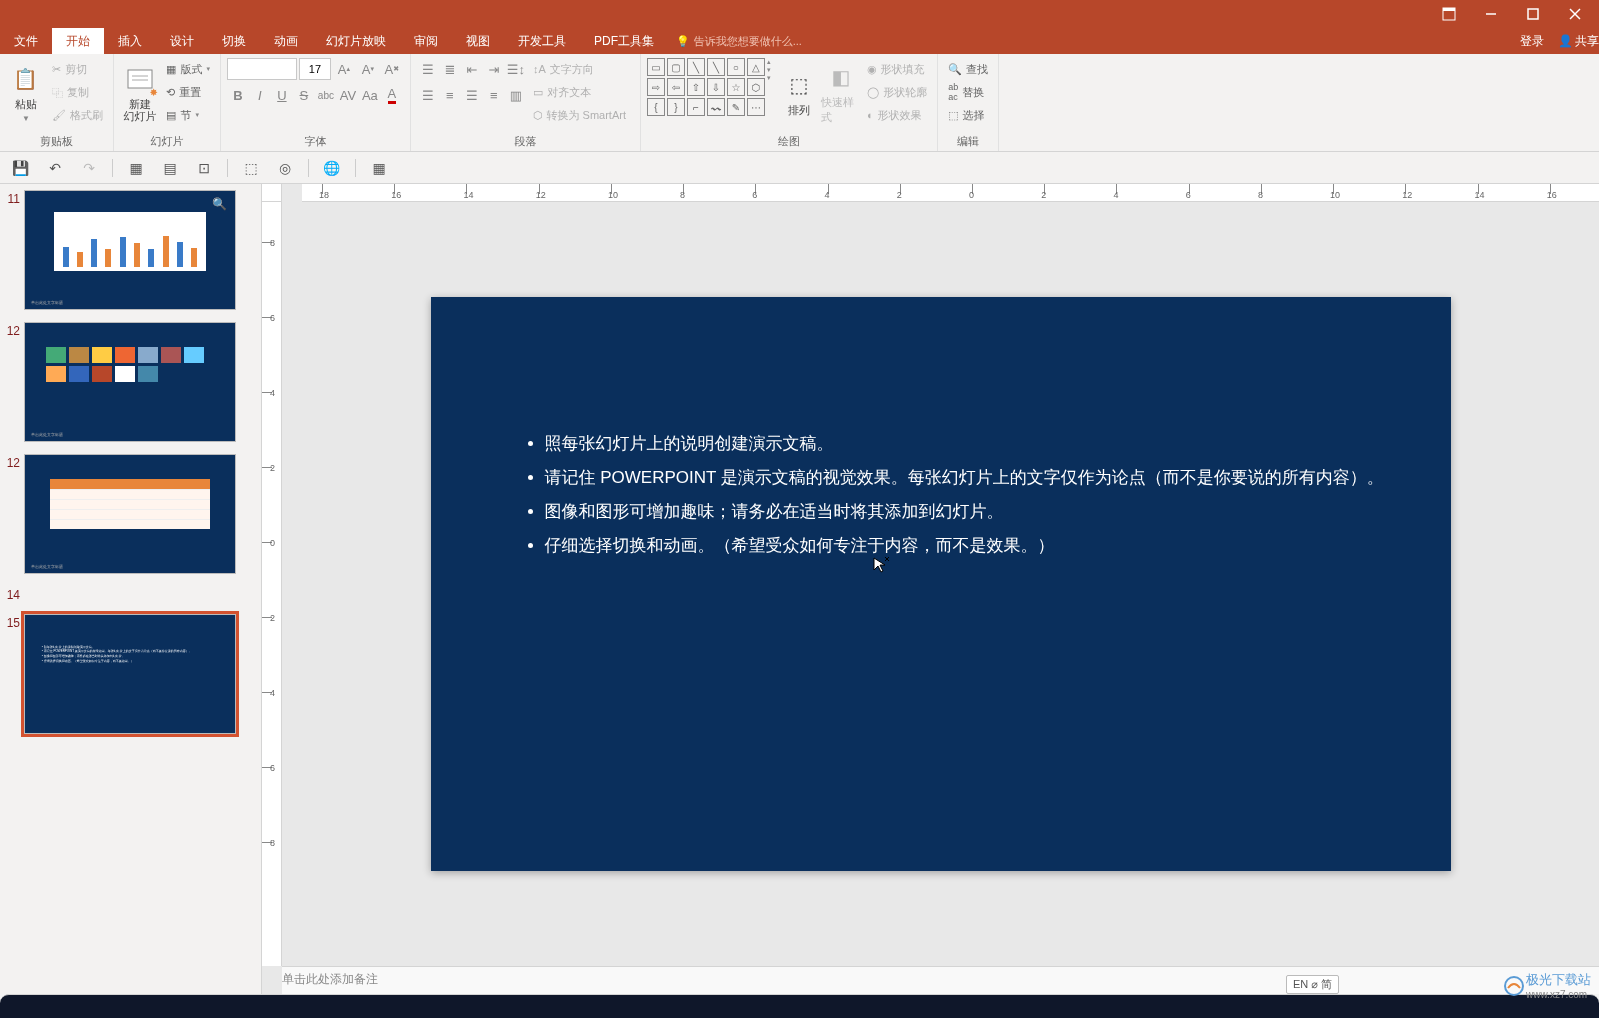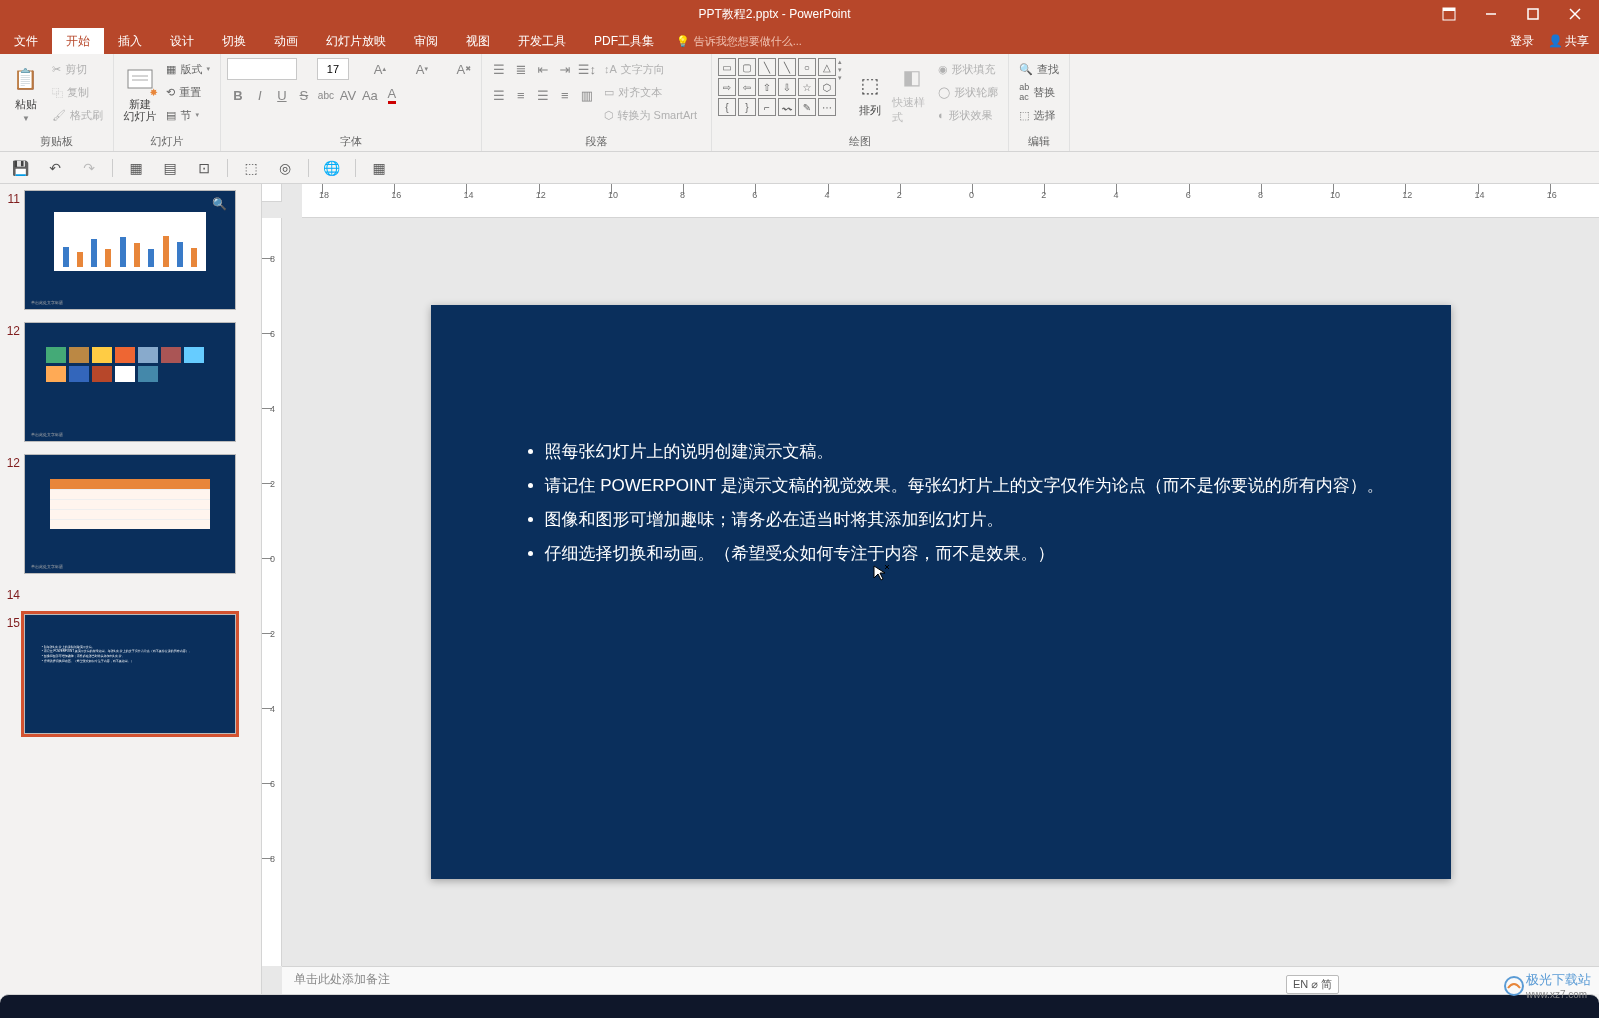--- a/index.html
+++ b/index.html
@@ -10,21 +10,21 @@
 .titlebar .center { flex: 1; text-align: center; }
 .titlebar .controls { display: flex; align-items: center; gap: 2px; padding-right: 4px; }
 .titlebar .wc { width: 40px; height: 28px; display: flex; align-items: center; justify-content: center; cursor: pointer; }
 
 
 .menubar { background: #b7472a; height: 26px; display: flex; align-items: stretch; color: #fff; font-size: 12px; }
 .menubar .tab { padding: 0 14px; display: flex; align-items: center; cursor: pointer; }
 .menubar .tab.active { background: #ffffff; color: #b7472a; }
 .menubar .tab.file { color: #fff; }
 .menubar .tell { color: #f0c0b0; font-size: 11px; display: flex; align-items: center; gap: 4px; margin-left: 8px; }
-.menubar .right { margin-left: auto; display: flex; align-items: center; gap: 14px; padding-right: 10px; }
+.menubar .right { margin-left: auto; display: flex; align-items: center; gap: 14px; padding-right: 0; }
 
 
 .ribbon { background: #f3f2f1; height: 98px; display: flex; border-bottom: 1px solid #d4d4d4; }
 .ribbon .group { display: flex; flex-direction: column; border-right: 1px solid #e1e1e1; padding: 4px 6px 2px; }
 .ribbon .group .body { flex: 1; display: flex; gap: 2px; align-items: flex-start; }
 .ribbon .group .label { text-align: center; font-size: 11px; color: #666; padding-top: 2px; }
 .ribbon .bigbtn { display: flex; flex-direction: column; align-items: center; justify-content: center; width: 40px; height: 70px; font-size: 11px; color: #444; cursor: pointer; gap: 2px; }
 .ribbon .bigbtn .icn { width: 32px; height: 32px; display: flex; align-items: center; justify-content: center; font-size: 20px; }
 .ribbon .smbtn { display: flex; align-items: center; gap: 4px; font-size: 11px; color: #666; height: 22px; padding: 0 4px; cursor: pointer; }
 .ribbon .smbtn.dis { color: #b0b0b0; }
@@ -58,53 +58,52 @@
 .mini-imgs .im { width: 20px; height: 16px; background: #4a8; }
 .mini-table { position: absolute; left: 12%; top: 20%; width: 76%; }
 .mini-table .hdr { background: #e8863a; height: 10px; }
 .mini-table .rw { background: #fff5ee; height: 10px; border-top: 1px solid #eee; }
 .mini-text { position: absolute; width: 100%; text-align: center; top: 30%; font-size: 26px; font-weight: bold; background: linear-gradient(180deg,#6bb8e8,#2a5a8a); -webkit-background-clip: text; color: transparent; }
 .mini-bullets { position: absolute; left: 8%; top: 25%; font-size: 3px; color: #fff; line-height: 1.6; }
 .mini-caption { position: absolute; bottom: 4px; left: 6px; font-size: 4px; color: #aaa; }
 
 
 .editor { flex: 1; display: flex; flex-direction: column; background: #e8e8e8; position: relative; }
-.ruler-h { height: 34px; background: #fff; border-bottom: 1px solid #d4d4d4; position: relative; font-size: 9px; color: #666; overflow: hidden; margin-left: 20px; }
+.ruler-h { height: 18px; background: #fff; border-bottom: 1px solid #d4d4d4; position: relative; font-size: 9px; color: #666; overflow: hidden; margin-left: 20px; }
 .ruler-h .tick { position: absolute; top: 0; border-left: 1px solid #888; height: 6px; }
 .ruler-h .tick.major { height: 10px; }
 .ruler-h .tick .lbl { position: absolute; top: 6px; left: -4px; }
 .editor-body { flex: 1; display: flex; overflow: hidden; }
 .ruler-v { width: 20px; background: #fff; border-right: 1px solid #d4d4d4; position: relative; font-size: 9px; color: #666; }
 .ruler-v .tick { position: absolute; left: 0; border-top: 1px solid #888; width: 6px; }
 .ruler-v .tick.major { width: 10px; }
 .ruler-v .tick .lbl { position: absolute; left: 8px; top: -5px; }
 .canvas-wrap { flex: 1; overflow: auto; display: flex; align-items: center; justify-content: center; position: relative; background: #e8e8e8; }
 .canvas-wrap::-webkit-scrollbar { width: 18px; height: 18px; }
 .canvas-wrap::-webkit-scrollbar-track { background: #f0f0f0; }
 .canvas-wrap::-webkit-scrollbar-thumb { background: #c1c1c1; }
 .canvas-wrap::-webkit-scrollbar-button { background: #e0e0e0; height: 18px; }
 .slide { width: 1020px; height: 574px; background: #0a2f5c; position: relative; box-shadow: 0 2px 8px rgba(0,0,0,0.3); margin: 12px; }
 .slide .content { position: absolute; left: 90px; top: 130px; right: 60px; color: #fff; font-size: 17px; line-height: 2.0; }
 .slide .content ul { list-style: disc; padding-left: 24px; }
 .cursor-custom { position: absolute; top: 258px; left: 440px; font-size: 16px; color: #000; pointer-events: none; }
 
-.notes { height: 28px; background: #f9f9f9; border-top: 1px solid #d4d4d4; padding: 4px 12px; font-size: 12px; color: #888; margin-left: 20px; }
+.notes { height: 28px; background: #f9f9f9; border-top: 1px solid #d4d4d4; padding: 4px 0; font-size: 12px; color: #888; margin-left: 20px; }
 
 
 .statusbar { height: 36px; background: #0f172a; border-top: 1px solid #d4d4d4; display: flex; align-items: center; justify-content: flex-end; padding: 0 10px; gap: 12px; position: relative; border-radius: 9px; }
 .lang-box { border: 1px solid #bbb; background: #fff; padding: 1px 6px; font-size: 11px; color: #555; border-radius: 2px; position: absolute; right: 260px; top: -20px; }
 .watermark { position: absolute; right: 8px; top: -24px; font-size: 13px; color: #5a9bd5; display: flex; align-items: center; gap: 2px; }
 .watermark .url { font-size: 10px; color: #888; }
 </style>
 </head>
 <body>
 
 <div class="titlebar">
   <div style="width:120px"></div>
-  <div class="center">PPT教程2.pptx - PowerPoint</div>
   <div class="controls">
     <div class="wc">
         <svg width="14" height="14" viewBox="0 0 14 14">
           <rect x="1" y="1" width="12" height="12" fill="none" stroke="#fff" stroke-width="1"></rect>
           <rect x="1" y="1" width="12" height="3" fill="#fff"></rect>
         </svg>
       </div>
     <div class="wc">
         <svg width="12" height="12">
           <line x1="1" y1="6" x2="11" y2="6" stroke="#fff" stroke-width="1.5"></line>
@@ -205,21 +204,21 @@
             <span>节</span>
             <span style="font-size:7px;color:#888">▾</span>
           </div>
       </div>
     </div>
     <div class="label">幻灯片</div>
   </div>
 
   <div class="group" style="min-width:190px">
     <div class="body" style="flex-direction:column;gap:4px">
-      <div style="display:flex;gap:20px;align-items:center">
+      <div style="display:flex;gap:2px;align-items:center">
         <input class="fontname" value="" style="">
         <input class="fontsize" value="17" style="">
         <div class="iconbtn">A<sup style="font-size:7px">▴</sup></div>
         <div class="iconbtn">A<sup style="font-size:7px">▾</sup></div>
         <div class="iconbtn">A<sub style="font-size:7px">✖</sub></div>
       </div>
       <div style="display:flex;gap:0px">
         <div class="iconbtn">
             <b>B</b>
           </div>

